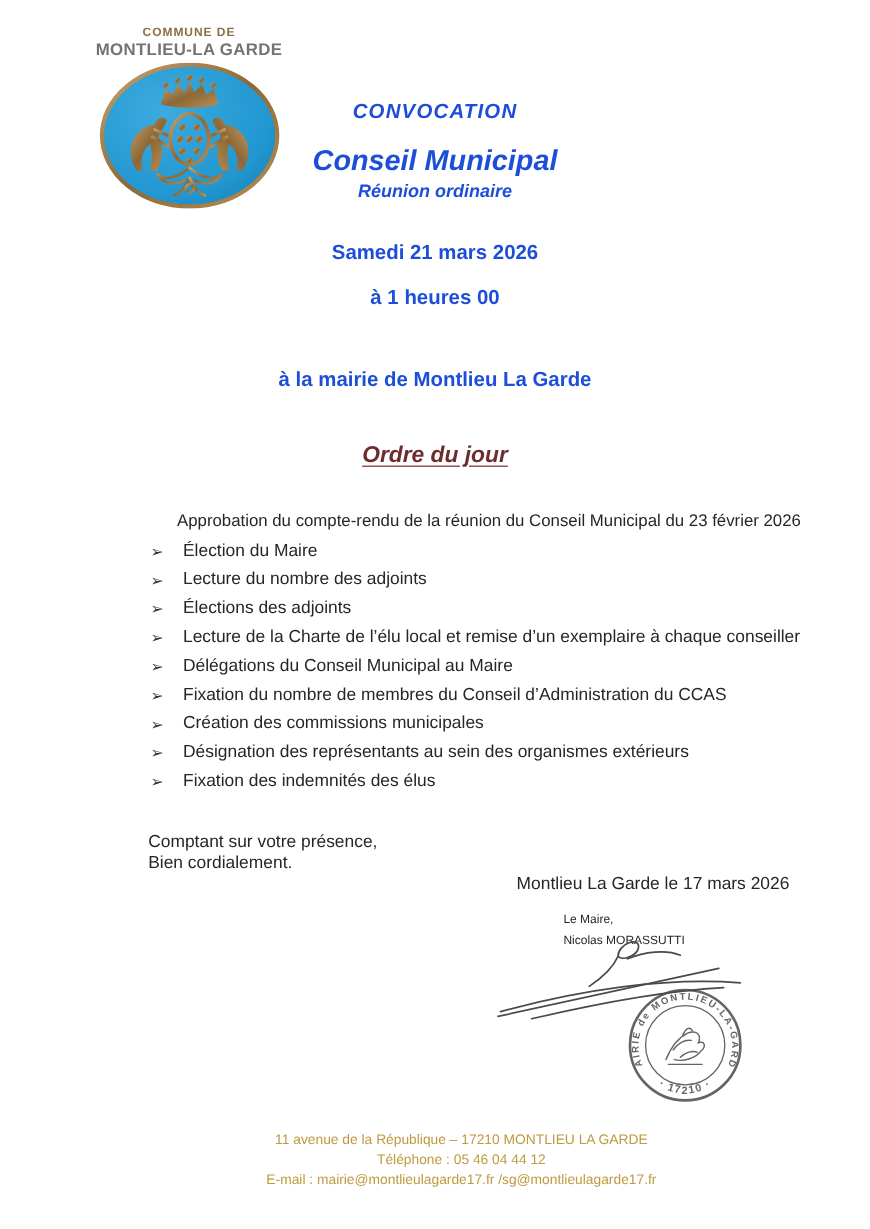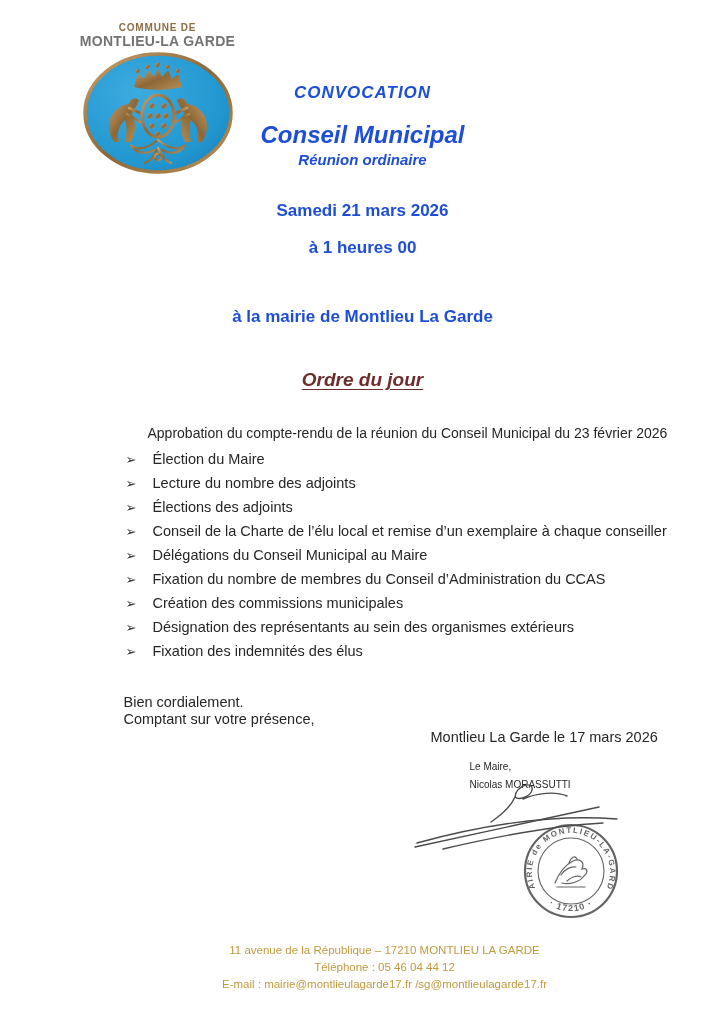--- a/index.html
+++ b/index.html
@@ -126,21 +126,21 @@
     <li>
         <span class="bullet">➢</span>
         <span>Lecture du nombre des adjoints</span>
       </li>
     <li>
         <span class="bullet">➢</span>
         <span>Élections des adjoints</span>
       </li>
     <li>
         <span class="bullet">➢</span>
-        <span>Conseil de la Charte de l’élu local et remise d’un exemplaire à chaque conseiller</span>
+        <span>Lecture de la Charte de l’élu local et remise d’un exemplaire à chaque conseiller</span>
       </li>
     <li>
         <span class="bullet">➢</span>
         <span>Délégations du Conseil Municipal au Maire</span>
       </li>
     <li>
         <span class="bullet">➢</span>
         <span>Fixation du nombre de membres du Conseil d’Administration du CCAS</span>
       </li>
     <li>
@@ -151,22 +151,22 @@
         <span class="bullet">➢</span>
         <span>Désignation des représentants au sein des organismes extérieurs</span>
       </li>
     <li>
         <span class="bullet">➢</span>
         <span>Fixation des indemnités des élus</span>
       </li>
   </ul>
 
   <div class="closing">
+    <div>Comptant sur votre présence,</div>
     <div>Bien cordialement.</div>
-    <div>Comptant sur votre présence,</div>
   </div>
   <div class="dateplace">Montlieu La Garde le 17 mars 2026</div>
   <div class="signer">
     <div>Le Maire,</div>
     <div>Nicolas MORASSUTTI</div>
   </div>
 
   <div class="signature-area">
     <svg width="262" height="140" viewBox="0 0 262 140">
 

